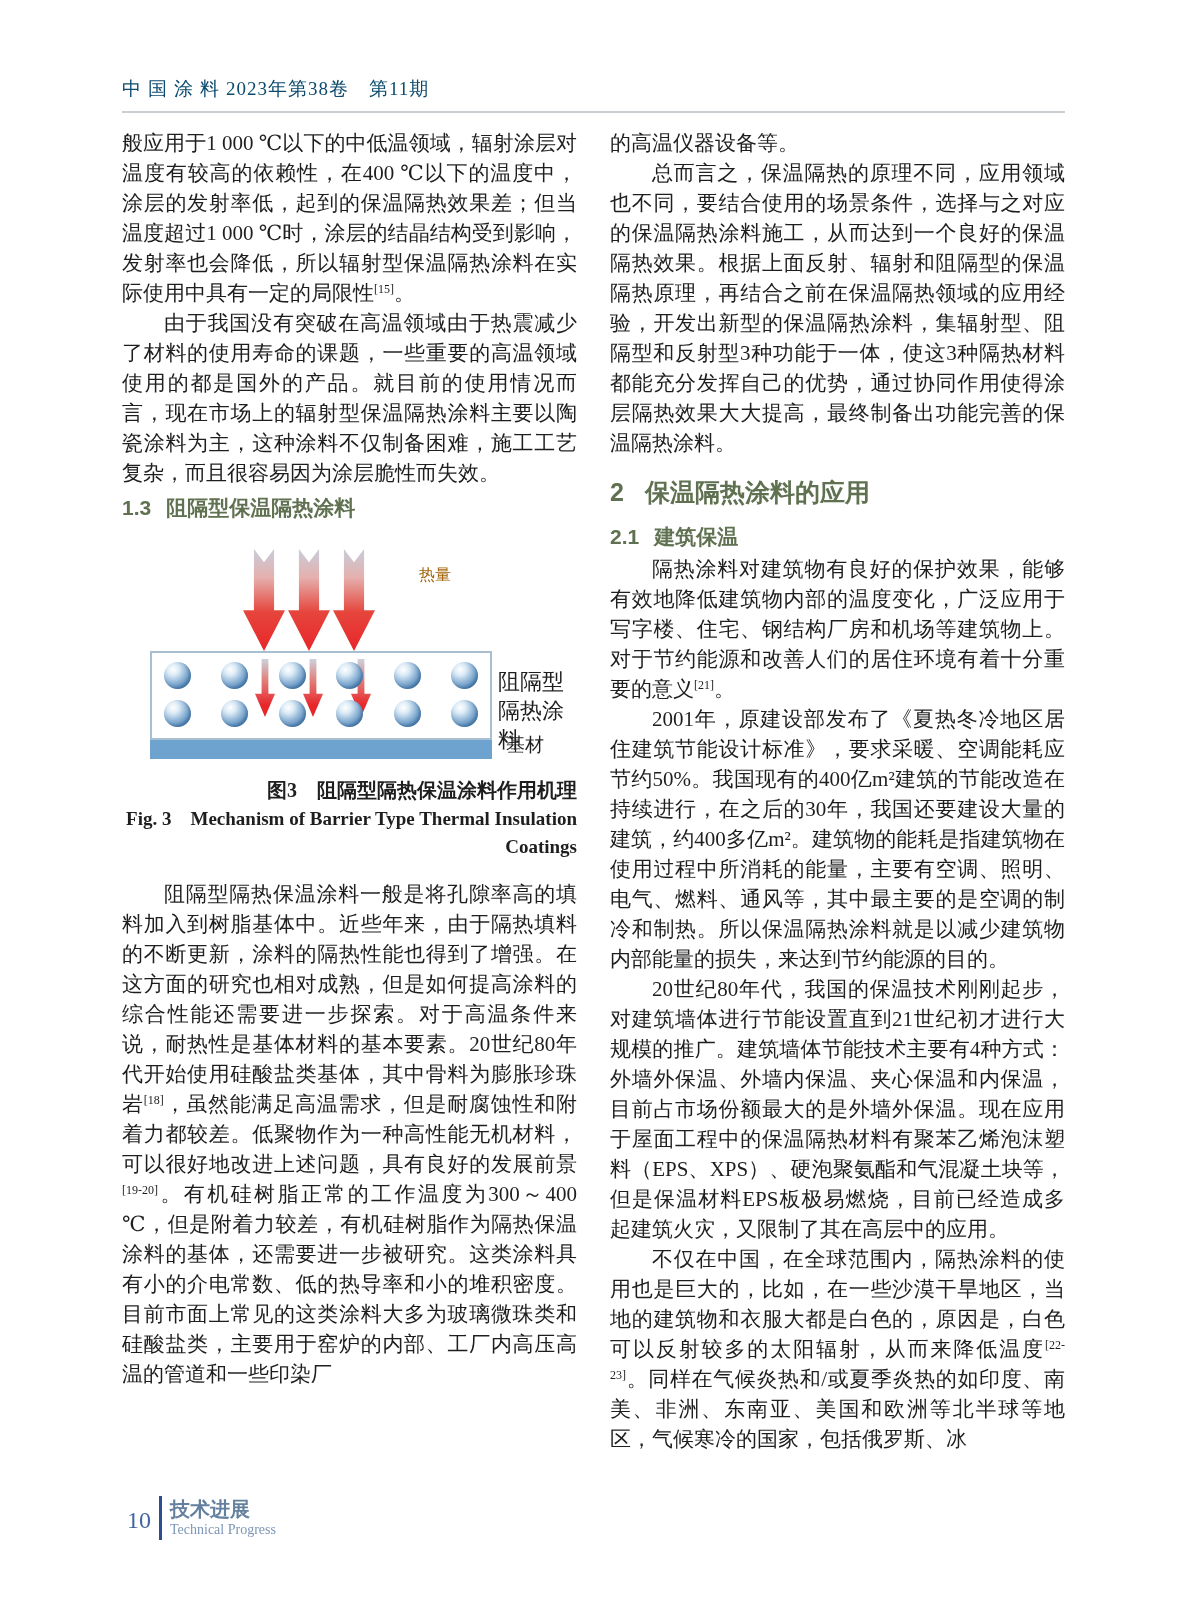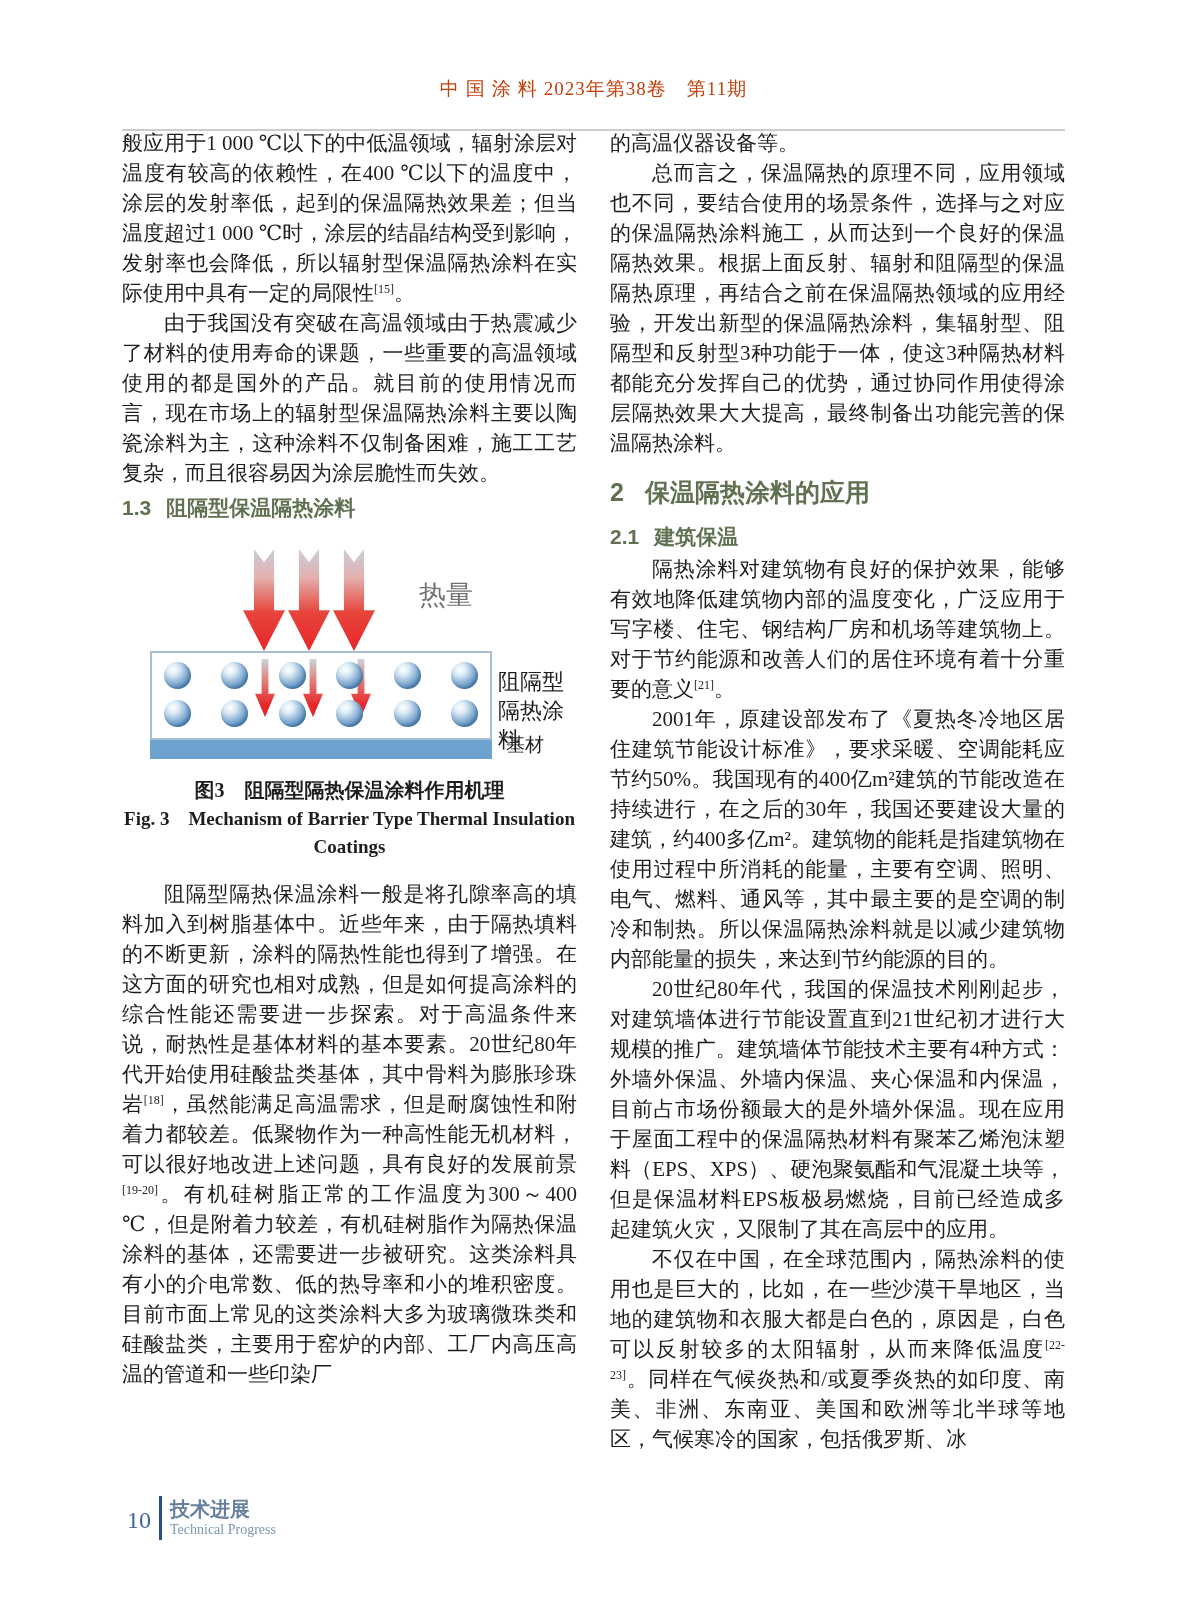--- a/index.html
+++ b/index.html
@@ -8,24 +8,24 @@
     width:1187px;height:1600px;
     background:#ffffff;
     margin:0 auto;
     overflow:hidden;
     font-family:"Liberation Serif","DejaVu Serif",serif;
     color:#1e1e1e;
   }
   
   .page-header{
     position:absolute;top:76px;left:122px;right:122px;
-    display:flex;justify-content:center;align-items:flex-end;
-    padding-bottom:27px;
+    display:flex;justify-content:flex-start;align-items:flex-end;
+    padding-bottom:9px;
     border-bottom:2px solid #c9ced3;
-    color:#c2410c;font-size:19px;
+    color:#0c4a6e;font-size:19px;
   }
   .journal-name{letter-spacing:7px;}
   .issue-info{letter-spacing:1px;}
   
   .cols{
     position:absolute;top:128px;left:122px;width:943px;
     display:flex;gap:33px;
   }
   .col{width:455px;}
   .body-p{
@@ -58,22 +58,22 @@
   }
   .big-arrow{
     position:absolute;top:20px;width:42px;height:102px;
     background:linear-gradient(to bottom,#c7cdda 0%,#e5b0ad 28%,#e6453c 62%,#e8262a 100%);
     clip-path:polygon(26% 0,50% 13%,74% 0,74% 60%,100% 60%,50% 100%,0 60%,26% 60%);
   }
   .big-arrow.a1{left:121px;}
   .big-arrow.a2{left:166px;}
   .big-arrow.a3{left:211px;}
   .heat-label{
-    position:absolute;left:297px;top:48px;
-    font-size:27px;color:#737373;
+    position:absolute;left:297px;top:36px;
+    font-size:16px;color:#a16207;
   }
   .coating-box{
     position:absolute;left:28px;top:122px;width:342px;height:89px;
     background:#ffffff;
     border:2px solid #a8bfd2;
     box-sizing:border-box;
   }
   .sphere-row{
     position:absolute;left:12px;right:12px;height:27px;
     display:flex;justify-content:space-between;
@@ -102,21 +102,21 @@
     position:absolute;left:376px;top:138px;width:80px;
     font-size:22px;line-height:29px;color:#1e1e1e;
   }
   .substrate-label{
     position:absolute;left:384px;top:203px;width:70px;
     font-size:19px;color:#1e1e1e;
   }
   
   .fig-caption{
     margin:16px 0 18px 0;
-    text-align:center;font-weight:bold;
+    text-align:right;font-weight:bold;
   }
   .fig-caption .cap-zh{font-size:20px;line-height:30px;}
   .fig-caption .cap-en{font-size:19px;line-height:28px;}
   
   .page-footer{
     position:absolute;left:127px;top:1496px;
     display:flex;align-items:center;
   }
   .page-number{
     font-size:24px;color:#41659e;

